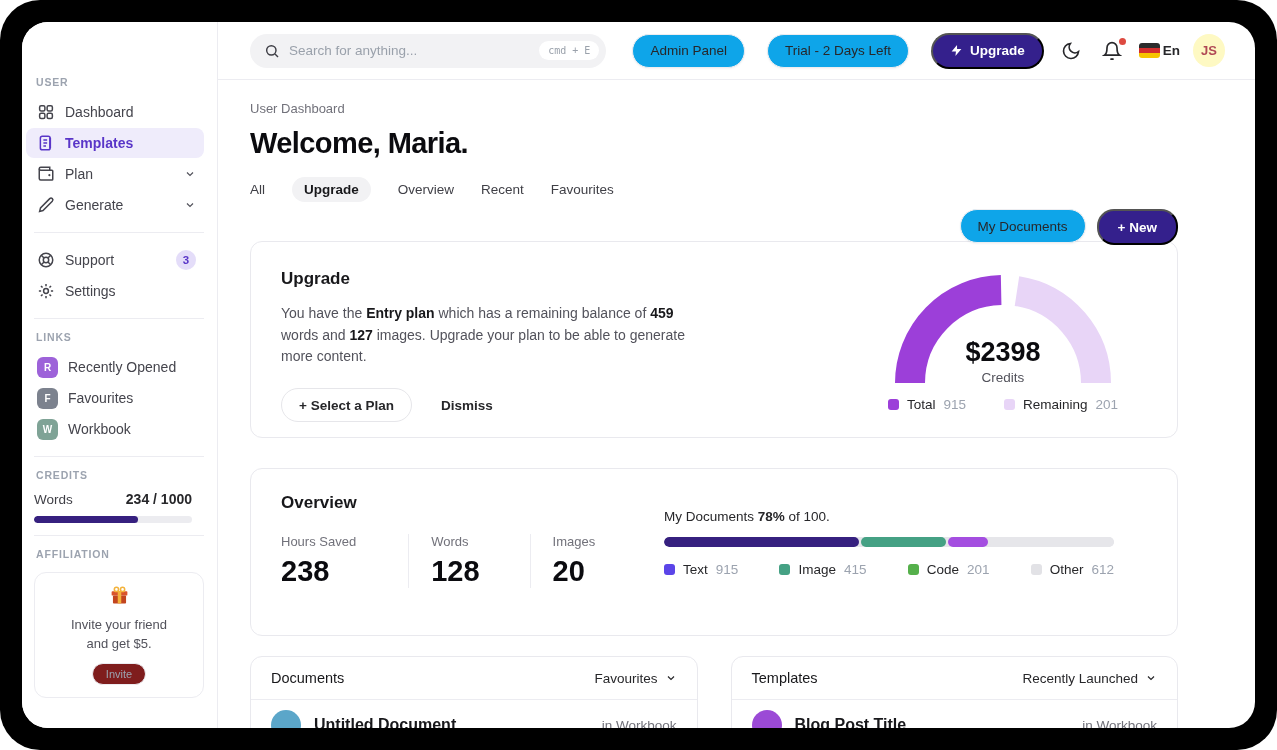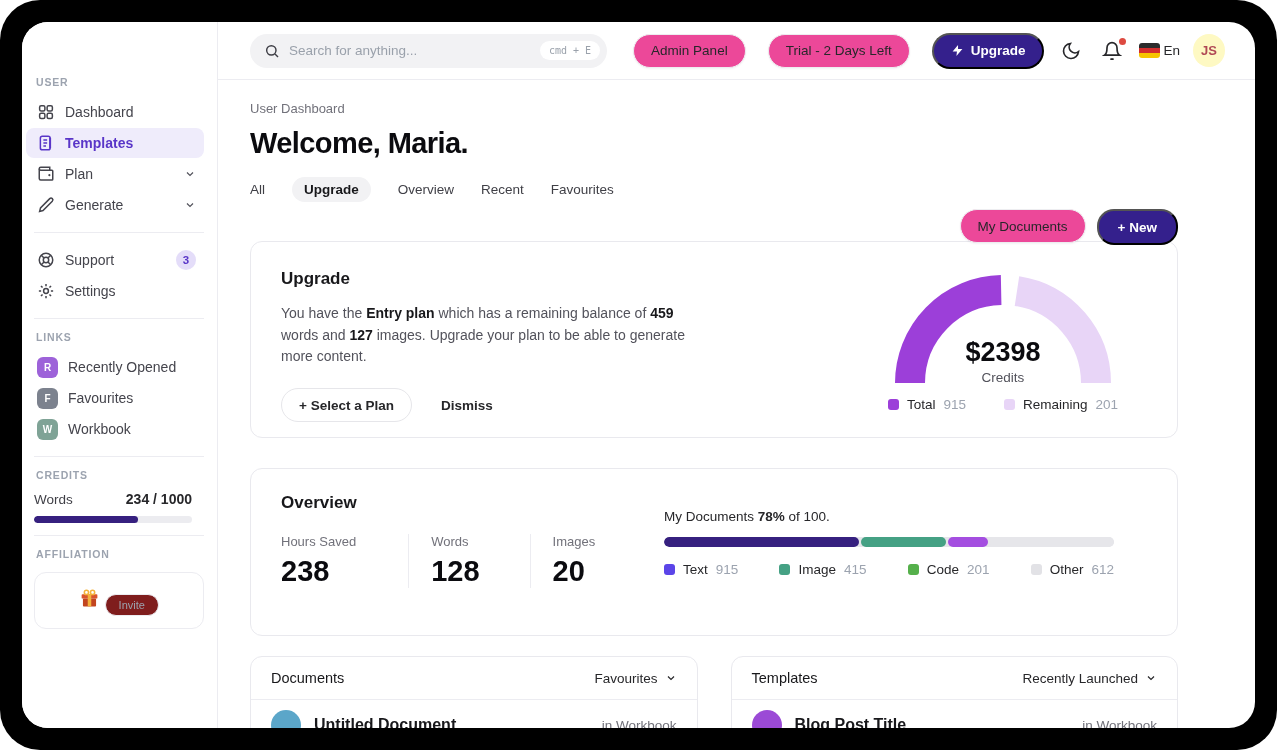--- a/index.html
+++ b/index.html
@@ -26,21 +26,21 @@
   .aff-btn { margin-top:9px; display:inline-block; padding:4px 13px; border:1px solid #ececf1; border-radius:12px; font-size:11px; color:#9ca3af; background:#7f1d1d; cursor:pointer; }
 
   
   .main { position:absolute; left:196px; top:0; right:0; bottom:0; }
   .topbar { display:flex; align-items:center; height:58px; padding:0 30px 0 32px; border-bottom:1px solid #ececf1; gap:13px; }
   .search { display:flex; align-items:center; gap:9px; width:367px; height:34px; background:#f2f2f4; border-radius:17px; padding:0 7px 0 14px; }
   .search input { flex:1; border:none; outline:none; background:transparent; font-size:13.5px; color:#3f3f46; font-family:inherit; }
   .search input::placeholder { color:#9aa1ab; }
   .kbd { background:#fff; border-radius:11px; padding:4px 9px; font-size:10px; color:#9aa1ab; font-family:"DejaVu Sans Mono",monospace; white-space:nowrap; }
   .spacer { flex:1; }
-  .pill { display:flex; align-items:center; height:34px; padding:0 17px; background:#ec4899; border:1px solid #ededf0; border-radius:17px; font-size:13.5px; color:#27272a; box-shadow:0 1px 2px rgba(16,24,40,.05); cursor:pointer; white-space:nowrap; }
+  .pill { display:flex; align-items:center; height:34px; padding:0 17px; background:#0ea5e9; border:1px solid #ededf0; border-radius:17px; font-size:13.5px; color:#27272a; box-shadow:0 1px 2px rgba(16,24,40,.05); cursor:pointer; white-space:nowrap; }
   .pill-dark { display:flex; align-items:center; gap:7px; height:36px; padding:0 17px; background:#34208c; border-radius:18px; color:#fff; font-size:13.5px; font-weight:600; cursor:pointer; white-space:nowrap; }
   .icon-btn { position:relative; background:none; border:none; padding:4px; cursor:pointer; display:flex; }
   .notif-dot { position:absolute; top:1px; right:0; width:7px; height:7px; border-radius:50%; background:#dd4a41; }
   .flag { width:21px; height:15px; border-radius:3px; overflow:hidden; display:flex; flex-direction:column; }
   .flag div { flex:1; }
   .lang { font-size:13.5px; color:#27272a; margin-left:-5px; }
   .avatar { width:33px; height:33px; border-radius:50%; background:#fef9c3; color:#b04854; font-size:13px; font-weight:700; display:flex; align-items:center; justify-content:center; cursor:pointer; }
 
   .content { position:relative; padding:0 77px 0 32px; }
   .breadcrumb { margin-top:21px; font-size:13px; color:#71717a; }
@@ -197,20 +197,24 @@
 
     <div class="side-label">AFFILIATION</div>
     <div class="aff-card">
       <svg width="21" height="21" viewBox="0 0 24 24">
             <rect x="3" y="7" width="18" height="5" rx="1" fill="#d9542c"></rect>
             <rect x="4.5" y="12" width="15" height="9" rx="1" fill="#c2451f"></rect>
             <rect x="10" y="7" width="4" height="14" fill="#f3b33c"></rect>
             <circle cx="8.5" cy="5" r="2.4" fill="none" stroke="#f3b33c" stroke-width="1.8"></circle>
             <circle cx="15.5" cy="5" r="2.4" fill="none" stroke="#f3b33c" stroke-width="1.8"></circle>
           </svg>
+      <div class="aff-text">
+        <div>Invite your friend</div>
+        <div>and get $5.</div>
+      </div>
       <button class="aff-btn">Invite</button>
     </div>
   </nav>
 
   <div class="main">
 
     <div class="topbar">
       <div class="search">
         <svg width="16" height="16" viewBox="0 0 24 24" fill="none" stroke="#3f3f46" stroke-width="2.2">
               <circle cx="11" cy="11" r="7"></circle>
@@ -233,21 +237,21 @@
               <path d="M21 12.8A9 9 0 1 1 11.2 3a7 7 0 0 0 9.8 9.8z"></path>
             </svg>
       </button>
       <button class="icon-btn">
         <svg width="20" height="20" viewBox="0 0 24 24" fill="none" stroke="#27272a" stroke-width="2">
               <path d="M18 8a6 6 0 0 0-12 0c0 7-3 9-3 9h18s-3-2-3-9"></path>
               <path d="M13.7 21a2 2 0 0 1-3.4 0"></path>
             </svg>
         <span class="notif-dot"></span>
       </button>
-      <div style="display:flex;align-items:center;gap:8px;">
+      <div style="display:flex;align-items:center;gap:8px;font-weight:bold;">
         <span class="flag">
               <div style="background:#2b2b2b;"></div>
               <div style="background:#d22d2d;"></div>
               <div style="background:#f6c500;"></div>
             </span>
         <span class="lang">En</span>
       </div>
       <div class="avatar">JS</div>
     </div>
 

